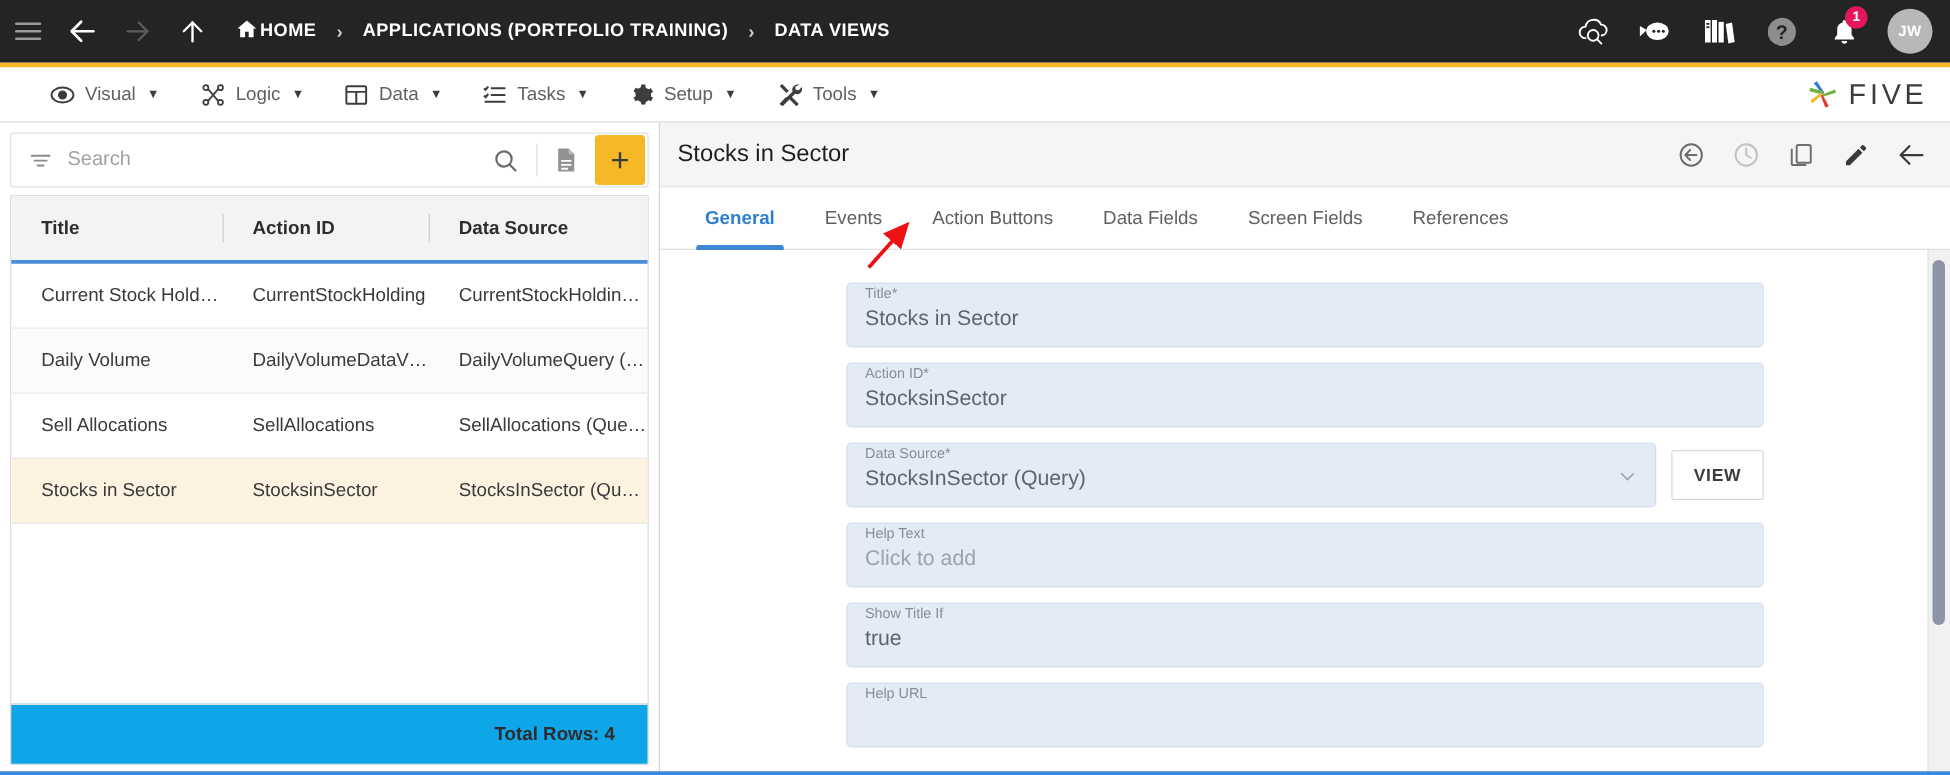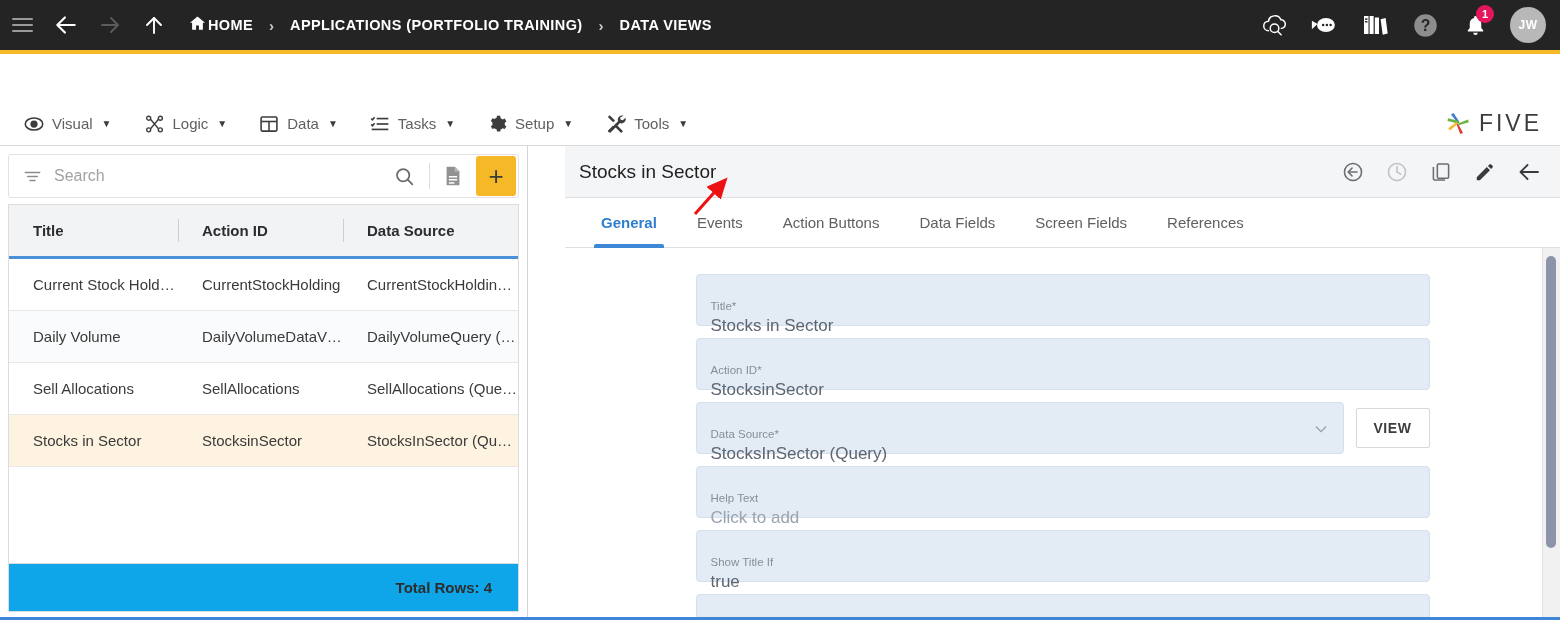--- a/index.html
+++ b/index.html
@@ -39,35 +39,35 @@
   }
   .avatar {
     width: 36px; height: 36px; border-radius: 50%; background: #b8b8b8; color: #ffffff;
     display: flex; align-items: center; justify-content: center;
     font-size: 12px; font-weight: bold; letter-spacing: .5px; margin-left: 8px;
   }
 
   
   .menubar {
     height: 44px; flex: 0 0 44px; background: #ffffff; display: flex; align-items: center;
-    border-bottom: 1px solid #dadada; padding-left: 8px; position: relative; margin-top: 48px;
+    border-bottom: 1px solid #dadada; padding-left: 24px; position: relative;
   }
   .menu-item {
     display: flex; align-items: center; gap: 8px; height: 44px; padding: 0 16px;
     font-size: 15px; color: #5e6062; cursor: default; white-space: nowrap;
   }
   .menu-item .caret { font-size: 10px; color: #3d3d3d; margin-left: 1px; }
   .menu-ico { color: #3d3d3d; display: flex; align-items: center; }
   .five-logo {
     margin-left: auto; margin-right: 18px; display: flex; align-items: center; gap: 6px;
   }
   .five-word { font-size: 23px; letter-spacing: 3px; color: #3c3c3c; font-weight: 300; }
 
   
-  .body { flex: 1 1 auto; display: flex; min-height: 0; background: #ffffff; gap: 37px; }
+  .body { flex: 1 1 auto; display: flex; min-height: 0; background: #ffffff; }
 
   
   .left {
     width: 528px; flex: 0 0 528px; display: flex; flex-direction: column;
     border-right: 1px solid #d5d5d5; background: #ffffff; min-height: 0;
   }
   .searchrow {
     margin: 8px 8px 6px 8px; height: 44px; border: 1px solid #e2e2e2; border-radius: 3px;
     display: flex; align-items: center; background: #ffffff;
   }
@@ -139,21 +139,21 @@
   .tab.active { color: #2f7fd1; font-weight: bold; }
   .tab.active::after {
     content: ""; position: absolute; left: 13px; right: 13px; bottom: -1px; height: 4px;
     background: #3d87d6; border-radius: 2px 2px 0 0;
   }
   .form-area { flex: 1 1 auto; position: relative; overflow: hidden; background: #fff; }
   .form-inner { padding: 26px 0 0 0; display: flex; flex-direction: column; align-items: center; }
   .field-row { display: flex; align-items: flex-start; width: 734px; margin-bottom: 12px; }
   .field {
     flex: 1 1 auto; background: #e3ebf5; border: 1px solid #d5e0ee; border-radius: 4px;
-    height: 52px; padding: 24px 14px 0 14px; position: relative; min-width: 0;
+    height: 52px; padding: 1px 14px 0 14px; position: relative; min-width: 0;
   }
   .flabel { font-size: 11.5px; color: #868f99; line-height: 14px; }
   .req { color: #868f99; }
   .fvalue { font-size: 17px; color: #5c6570; line-height: 26px; white-space: nowrap; }
   .fvalue.muted { color: #9aa3ae; }
   .chev {
     position: absolute; right: 14px; top: 18px; color: #97a2ae; font-size: 15px;
   }
   .view-btn {
     margin-left: 12px; width: 74px; height: 40px; margin-top: 6px; border: 1px solid #d8d8d8;

